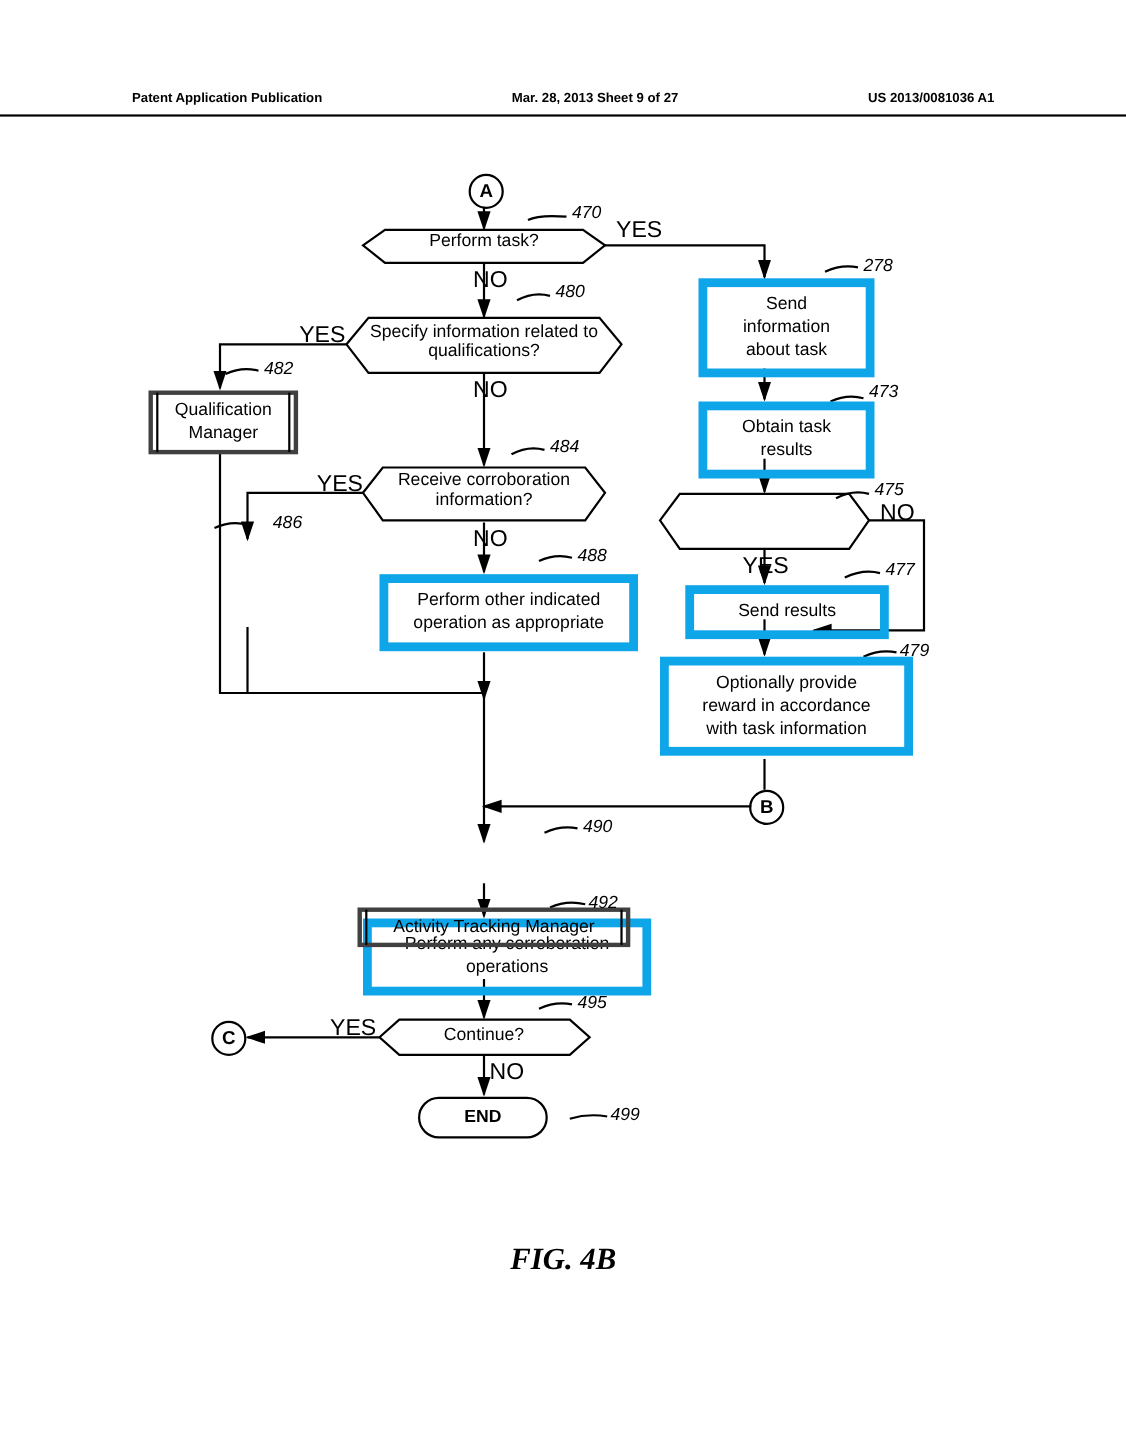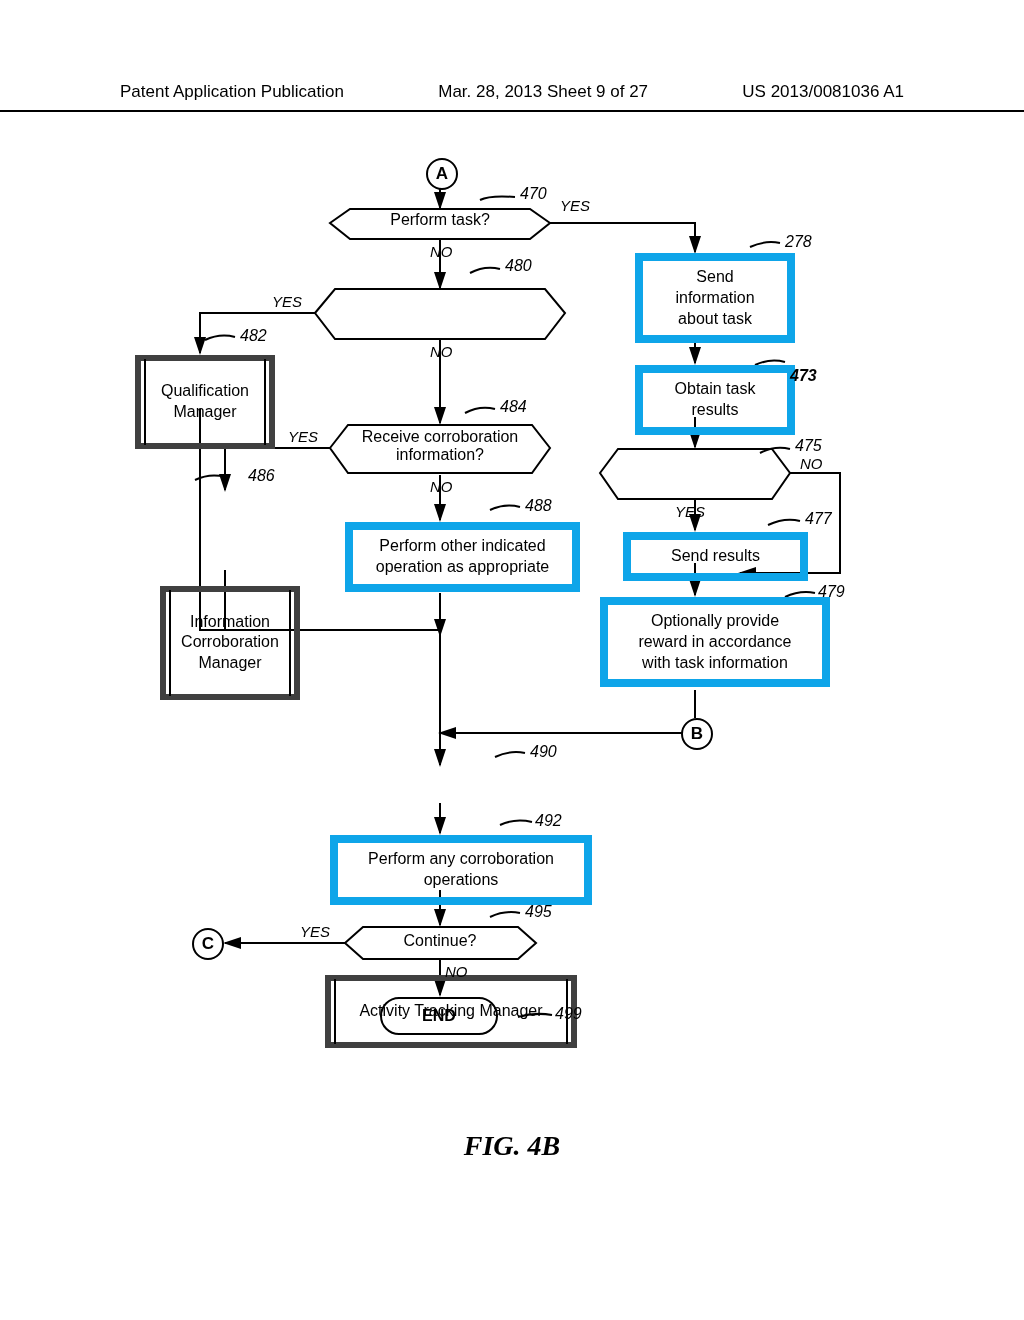--- a/index.html
+++ b/index.html
@@ -13,22 +13,22 @@
   }
   .header {
     position: absolute;
     top: 82px;
     left: 0;
     right: 0;
     border-bottom: 2px solid #000;
     padding: 0 120px 8px;
     display: flex;
     justify-content: space-between;
-    font-size: 17px;
-    font-weight: normal;
+    font-size: 12px;
+    font-weight: bold;
   }
   .flowchart {
     position: absolute;
     top: 155px;
     left: 120px;
     width: 780px;
     height: 920px;
   }
   .node {
     position: absolute;
@@ -46,22 +46,22 @@
     border-radius: 50%;
     font-weight: bold;
     font-size: 17px;
   }
   .box {
     border: 8px solid #0ea5e9;
     padding: 6px 22px;
     line-height: 1.3;
   }
   .dbox {
-    border: 6px solid #404040;
-    padding: 20px 14px;
+    border: 4px solid #404040;
+    padding: 4px 14px;
     line-height: 1.3;
     position: relative;
   }
   .dbox::before {
     content: "";
     position: absolute;
     top: -2px;
     bottom: -2px;
     left: 3px;
     border-left: 2px solid #000;
@@ -75,22 +75,21 @@
     border-right: 2px solid #000;
   }
   .terminator {
     border: 2px solid #000;
     border-radius: 22px;
     padding: 8px 40px;
     font-weight: bold;
   }
   .label {
     position: absolute;
-    font-size: 15px;
-    font-style: italic;
+    font-size: 21px;
   }
   .ref {
     position: absolute;
     font-size: 16px;
     font-style: italic;
   }
   svg.arrows {
     position: absolute;
     top: 0; left: 0;
     width: 780px;
@@ -205,50 +204,50 @@
   <polygon points="210,293 228,270 412,270 430,293 412,318 228,318" fill="none" stroke="#000" stroke-width="2"></polygon>
   <polygon points="480,318 498,294 652,294 670,318 652,344 498,344" fill="none" stroke="#000" stroke-width="2"></polygon>
   <polygon points="225,788 243,772 398,772 416,788 398,804 243,804" fill="none" stroke="#000" stroke-width="2"></polygon>
 </svg>
 
 <div class="node circle" style="left:306px; top:3px;">A</div>
 <div class="node circle" style="left:561px; top:563px;">B</div>
 <div class="node circle" style="left:72px; top:773px;">C</div>
 
 <div class="node" style="left:230px; top:56px; width:180px;">Perform task?</div>
+<div class="node" style="left:210px; top:138px; width:220px;">Specify information related to qualifications?</div>
 <div class="node" style="left:225px; top:273px; width:190px;">Receive corroboration information?</div>
 <div class="node" style="left:245px; top:777px; width:150px;">Continue?</div>
 
 <div class="node box" style="left:515px; top:98px; width:100px;">Send information about task</div>
 <div class="node box" style="left:503px; top:377px; width:125px;">Send results</div>
 <div class="node box" style="left:515px; top:210px; width:100px;">Obtain task results</div>
 <div class="node box" style="left:480px; top:442px; width:170px;">Optionally provide reward in accordance with task information</div>
 <div class="node box" style="left:225px; top:367px; width:175px;">Perform other indicated operation as appropriate</div>
 <div class="node box" style="left:210px; top:680px; width:202px;">Perform any corroboration operations</div>
 
 <div class="node dbox" style="left:15px; top:200px; width:100px;">Qualification Manager</div>
-<div class="node dbox" style="left:40px; top:337px; width:100px;">Information Corroboration Manager</div>
 <div class="node dbox" style="left:205px; top:612px; width:212px;">Activity Tracking Manager</div>
 
 <div class="node terminator" style="left:260px; top:842px;text-align:right;">END</div>
 
 <div class="label" style="left:440px; top:42px;">YES</div>
 <div class="label" style="left:310px; top:88px;">NO</div>
 <div class="label" style="left:152px; top:138px;">YES</div>
 <div class="label" style="left:310px; top:188px;">NO</div>
 <div class="label" style="left:168px; top:273px;">YES</div>
 <div class="label" style="left:310px; top:323px;">NO</div>
 <div class="label" style="left:555px; top:348px;">YES</div>
 <div class="label" style="left:680px; top:300px;">NO</div>
 <div class="label" style="left:180px; top:768px;">YES</div>
 <div class="label" style="left:325px; top:808px;">NO</div>
 
 <div class="ref" style="left:400px; top:30px;">470</div>
 <div class="ref" style="left:665px; top:78px;">278</div>
-<div class="ref" style="left:670px; top:212px;font-weight:bold;">473</div>
+<div class="ref" style="left:670px; top:193px;">473</div>
 <div class="ref" style="left:675px; top:282px;">475</div>
 <div class="ref" style="left:685px; top:355px;">477</div>
 <div class="ref" style="left:698px; top:428px;">479</div>
 <div class="ref" style="left:385px; top:102px;">480</div>
 <div class="ref" style="left:120px; top:172px;">482</div>
 <div class="ref" style="left:380px; top:243px;">484</div>
 <div class="ref" style="left:110px; top:312px;margin-left:18px;">486</div>
 <div class="ref" style="left:405px; top:342px;">488</div>
 <div class="ref" style="left:410px; top:588px;">490</div>
 <div class="ref" style="left:415px; top:657px;">492</div>

